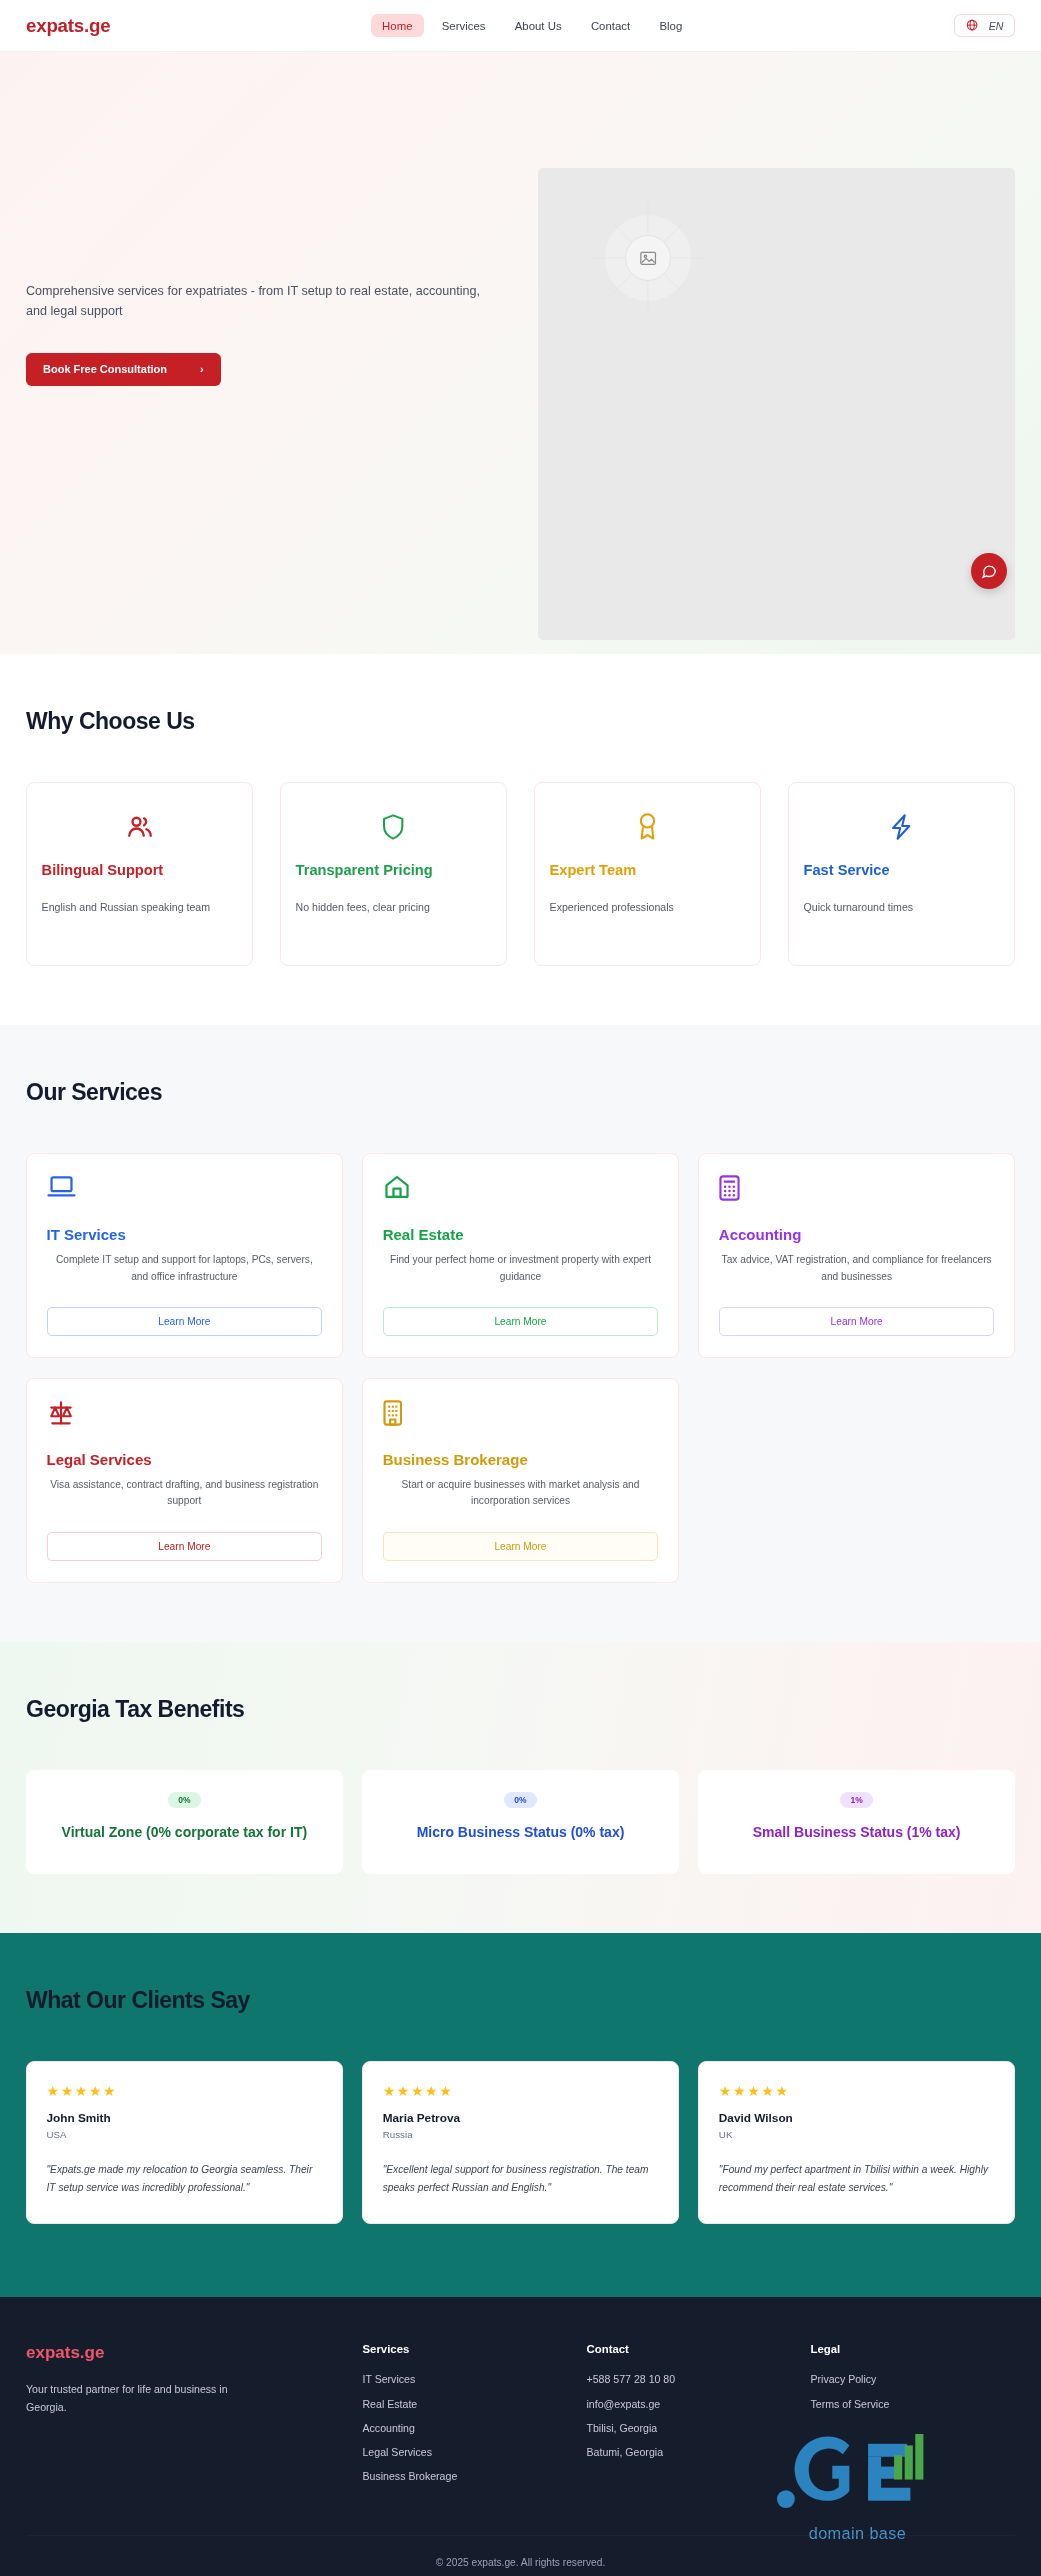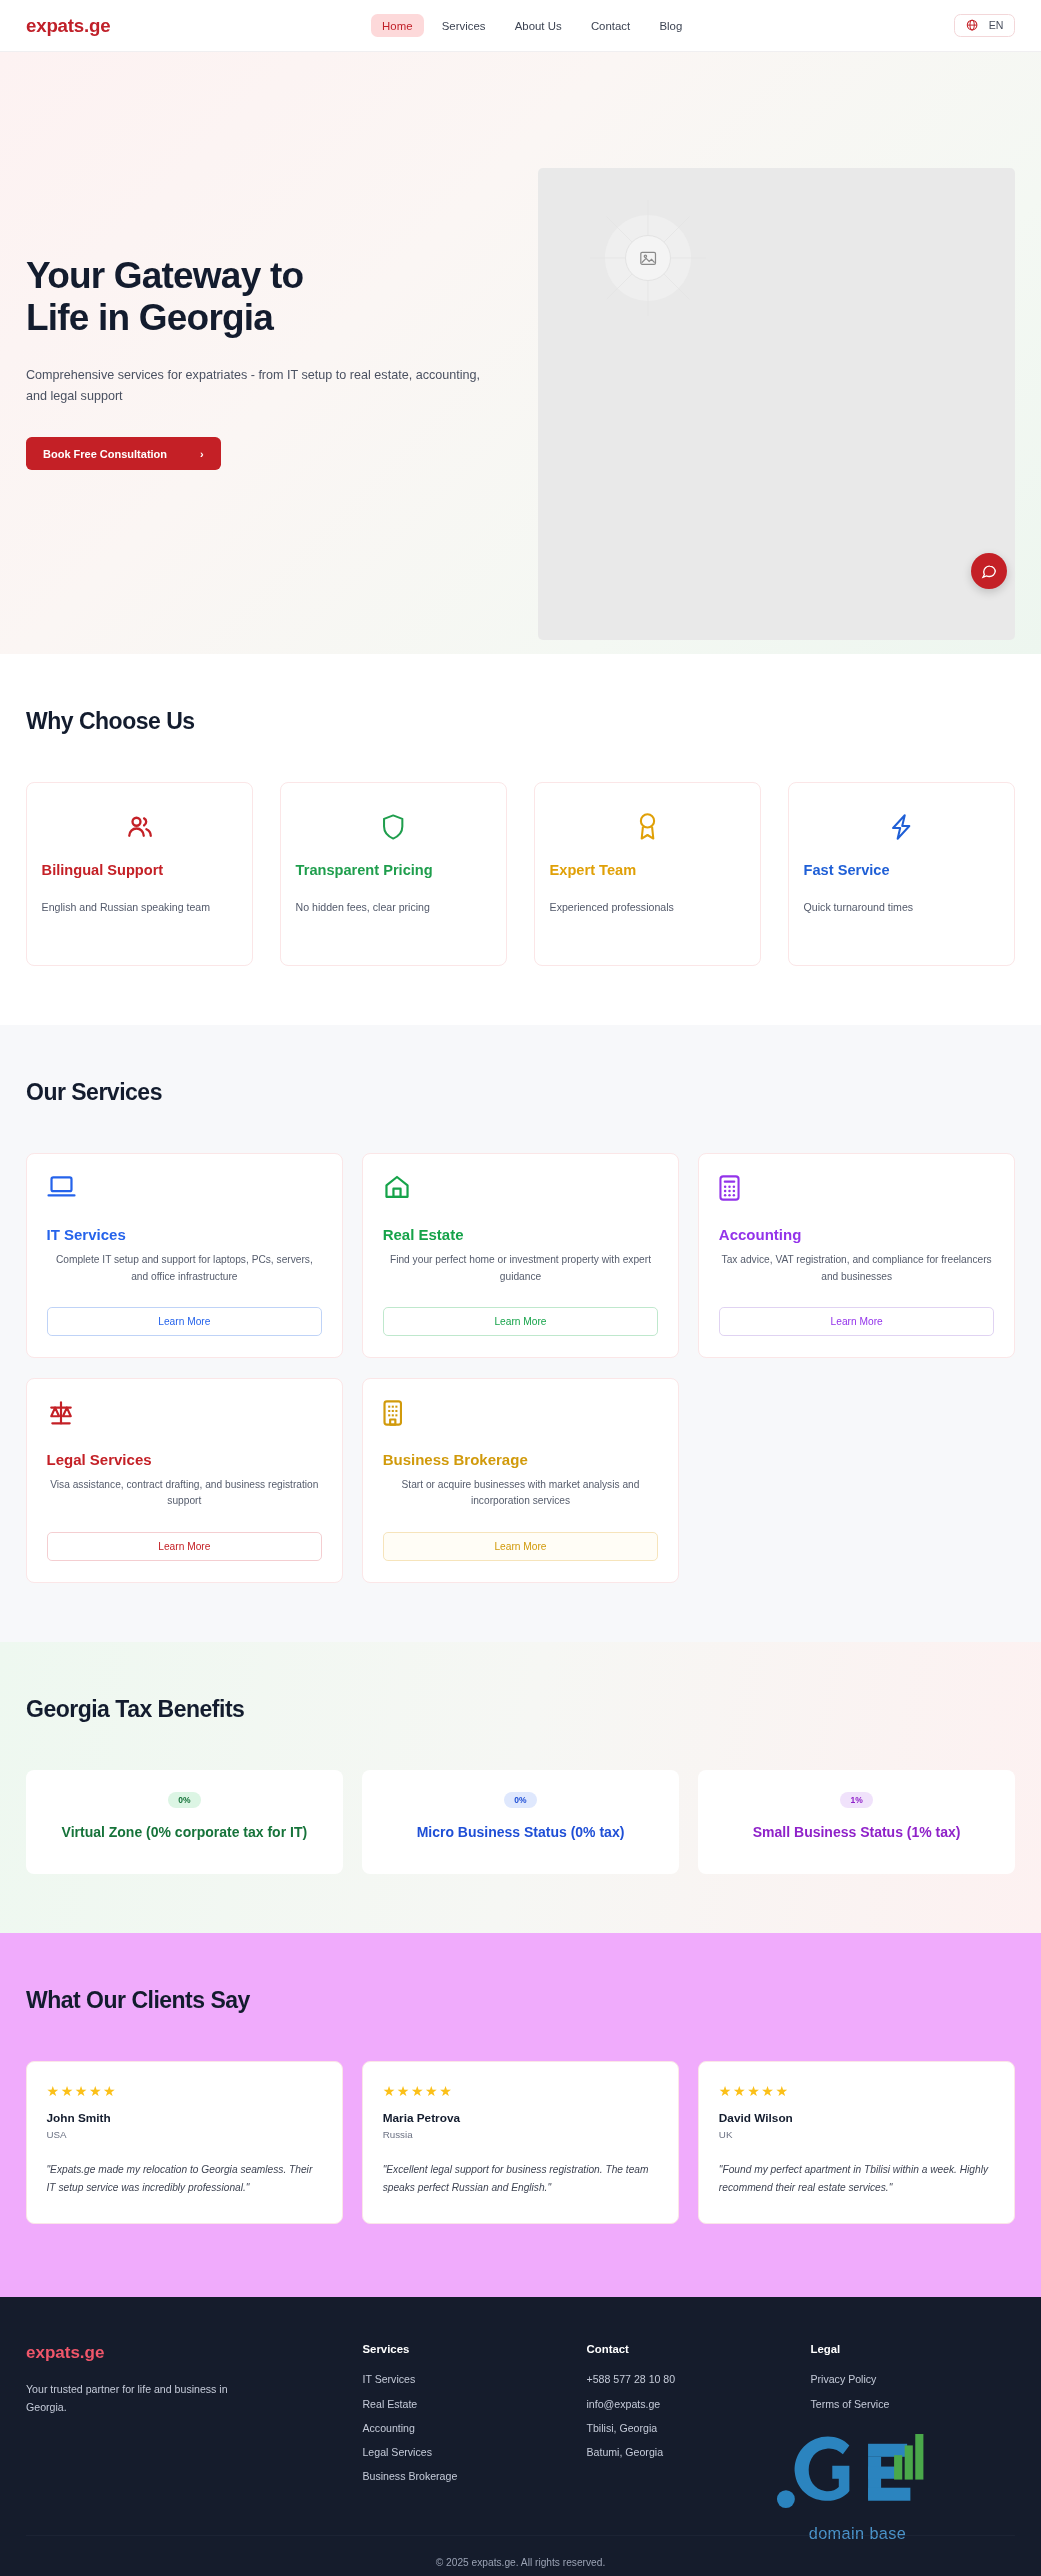--- a/index.html
+++ b/index.html
@@ -42,27 +42,28 @@
     border-radius: 6.5px;
     cursor: pointer;
     white-space: nowrap;
   }
   .nav-item.active {
     background: #fdd9da;
     color: #c02029;
   }
   .lang-btn {
     display: flex;
-    align-items: flex-start;
+    align-items: flex-end;
     gap: 11px;
     border: 0.8px solid #f3d7d9;
     border-radius: 6.5px;
     padding: 4.9px 10.6px;
     cursor: pointer;
     background: #fff;
+    font-style: italic;
   }
   .lang-btn .globe { width: 12.2px; height: 12.2px; display: block; }
   .lang-label { font-size: 10.6px; color: #474d5c; }
 
   
   .hero {
     position: relative;
     height: 602px;
     background: linear-gradient(135deg, #fdf2f2 0%, #fbf6f4 38%, #f4f8f3 72%, #edf6ef 100%);
     overflow: hidden;
@@ -229,21 +230,21 @@
     display: inline-block;
     font-size: 8.5px;
     font-weight: bold;
     padding: 3.3px 10.6px;
     border-radius: 813px;
     margin-bottom: 14.6px;
   }
   .tax-name { font-size: 14px; font-weight: bold; line-height: 1.38; }
 
   
-  .testi { background: #f0abfc; padding-bottom: 73px; }
+  .testi { background: #0f766e; padding-bottom: 73px; }
   .testi-grid {
     display: grid;
     grid-template-columns: repeat(3, 1fr);
     gap: 19.5px;
     max-width: 989px;
     margin: 0 auto;
   }
   .testi-card {
     background: #fff;
     border: 0.8px solid #fbe6e7;
@@ -325,24 +326,20 @@
           <line x1="2.5" y1="12" x2="21.5" y2="12"></line>
         </svg>
       </span>
       <span class="lang-label">EN</span>
     </div>
   </header>
 
   <section class="hero">
     <div class="hero-inner">
       <div class="hero-left">
-        <h1 class="hero-title">
-          <span>Your Gateway to</span><br>
-          <span>Life in Georgia</span>
-        </h1>
         <p class="hero-sub">Comprehensive services for expatriates - from IT setup to real estate, accounting, and legal support</p>
         <button class="hero-cta">
           <span>Book Free Consultation</span>
           <span>›</span>
         </button>
       </div>
       <div class="hero-right">
         <svg class="ph-sun" viewBox="0 0 140 140">
           <circle cx="70" cy="70" r="52" fill="#efefef"></circle>
           <g stroke="#e4e4e4" stroke-width="1">

